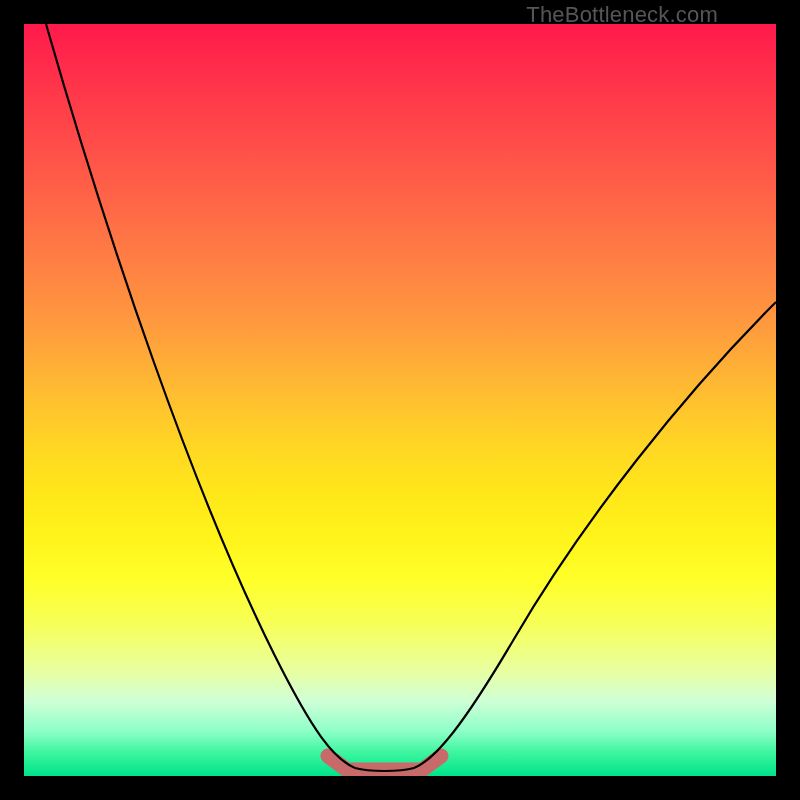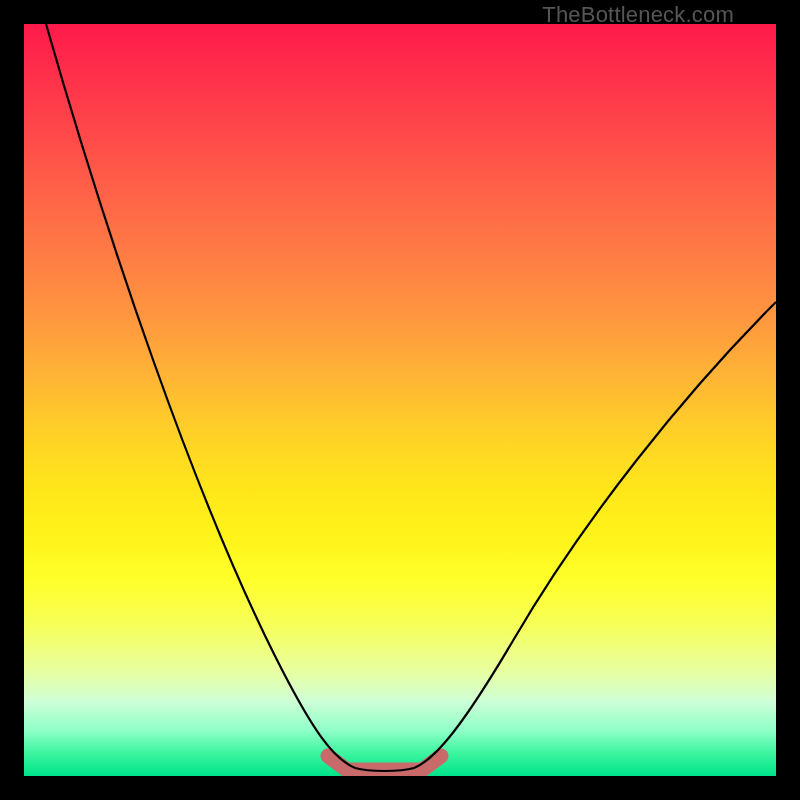--- a/index.html
+++ b/index.html
@@ -9,21 +9,20 @@
     height: 800px;
     overflow: hidden;
     background: #000;
     font-family: Arial, Helvetica, sans-serif;
   }
   .frame {
     position: relative;
     width: 724px;
     height: 800px;
     background: #000;
-    padding-left: 16px;
   }
   .plot-area {
     position: absolute;
     left: 24px;
     top: 24px;
     width: 752px;
     height: 752px;
     
     background: linear-gradient(
       to bottom,

